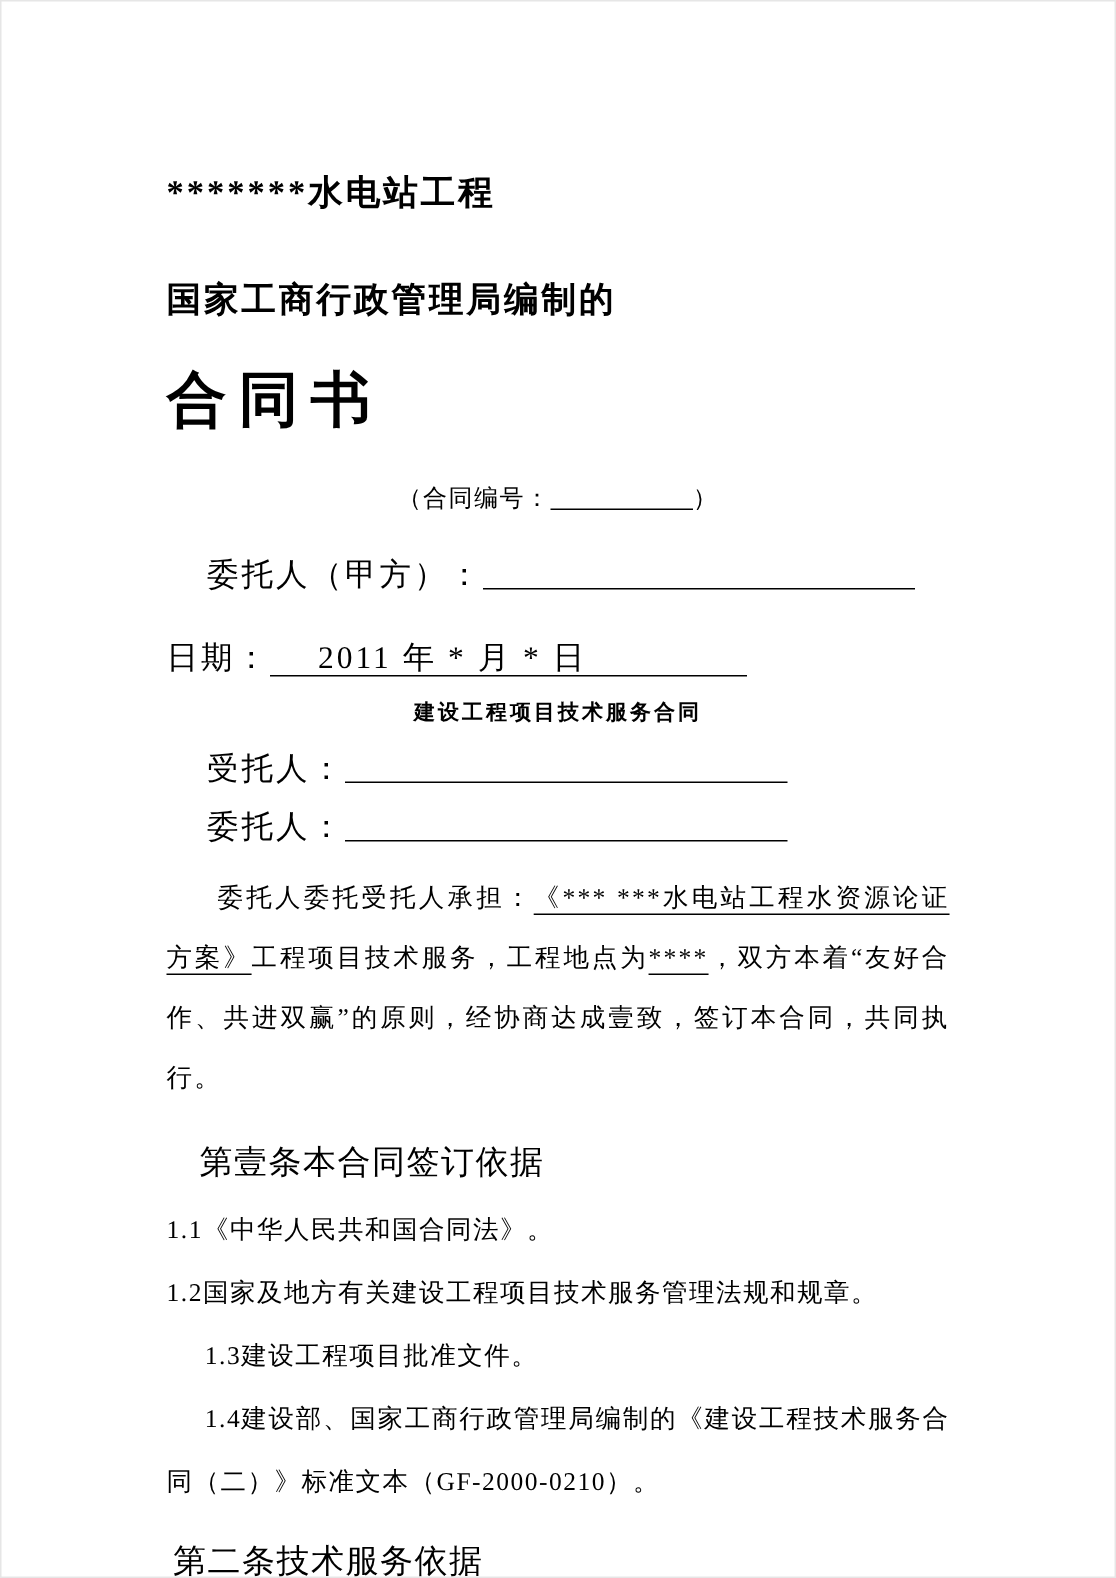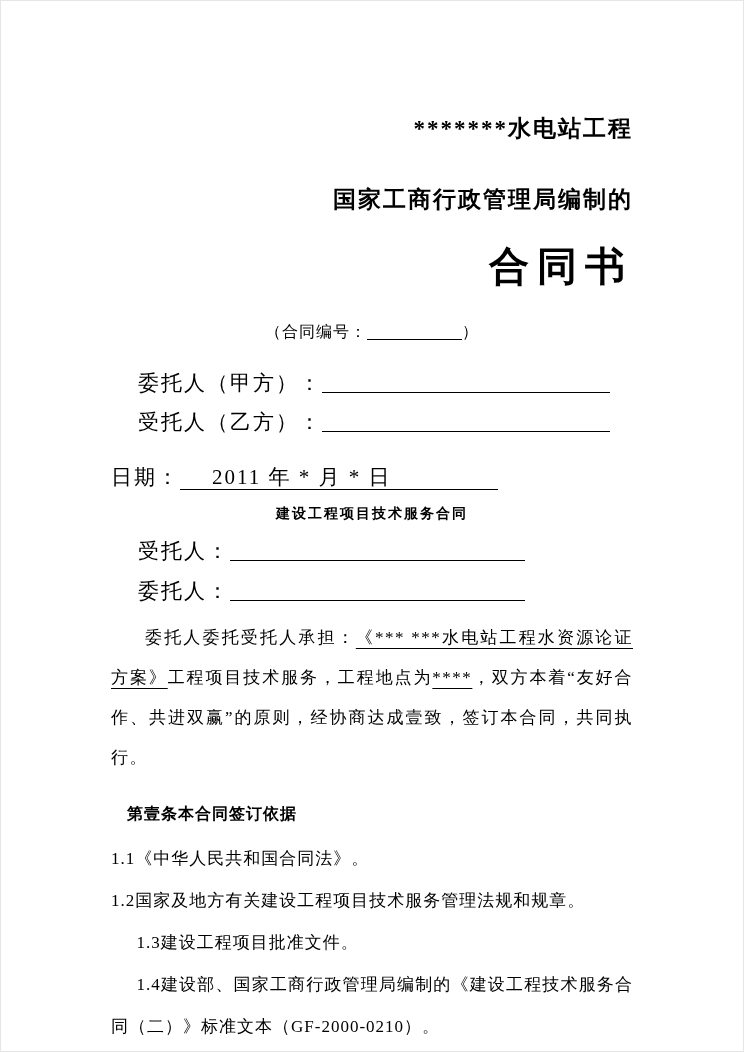--- a/index.html
+++ b/index.html
@@ -15,21 +15,21 @@
     color: #000000;
     font-family: "Liberation Serif", "DejaVu Serif", serif;
     border: 1px solid #e6e6e6;
     overflow: hidden;
     position: relative;
   }
   .content {
     padding: 112px 110px 0 110px;
   }
   .title {
-    text-align: right;
+    text-align: left;
     font-weight: bold;
     margin: 0;
   }
   .title-line1 { font-size: 23px; letter-spacing: 2px; margin-bottom: 40px; }
   .title-line2 { font-size: 23px; letter-spacing: 2px; margin-bottom: 24px; }
   .title-book  { font-size: 40px; letter-spacing: 8px; margin-bottom: 28px; }
 
   .contract-no {
     text-align: center;
     font-size: 16px;
@@ -78,22 +78,22 @@
     text-align: justify;
     text-indent: 2em;
     margin: 6px 0 0 0;
   }
   .u {
     text-decoration: underline;
     text-underline-offset: 5px;
   }
 
   .sec-heading {
-    font-weight: bold;
-    font-size: 16px;
+    font-weight: normal;
+    font-size: 22px;
     letter-spacing: 1px;
     margin: 16px 0 4px 0;
     text-indent: 1em;
     line-height: 40px;
   }
   .sec-heading-2 {
     text-indent: 0.2em;
     margin-top: 12px;
   }
   .item {
@@ -112,21 +112,20 @@
   <div class="content">
 
     <h1 class="title title-line1">*******水电站工程</h1>
     <h1 class="title title-line2">国家工商行政管理局编制的</h1>
     <h1 class="title title-book">合同书</h1>
 
     <div class="contract-no"><span>（合同编号：</span><span class="blank blank-no"></span><span>）</span></div>
 
     <div class="field"><span>委托人（甲方）：</span><span class="blank blank-party"></span></div>
 
-    <div class="field"><span>受托人（乙方）：</span><span class="blank blank-party"></span></div>
 
     <div class="field field-date"><span>日期：</span><span class="blank blank-date"><span>2011 年  *  月  *  日</span></span></div>
 
     <div class="subtitle">建设工程项目技术服务合同</div>
 
     <div class="field"><span>受托人：</span><span class="blank blank-client"></span></div>
 
     <div class="field"><span>委托人：</span><span class="blank blank-client"></span></div>
 
     <p class="intro"><span>委托人委托受托人承担：</span><span class="u">《*** ***水电站工程水资源论证方案》</span><span>工程项目技术服务，工程地点为</span><span class="u">****</span><span>，双方本着“友好合作、共进双赢”的原则，经协商达成壹致，签订本合同，共同执行。</span></p>

